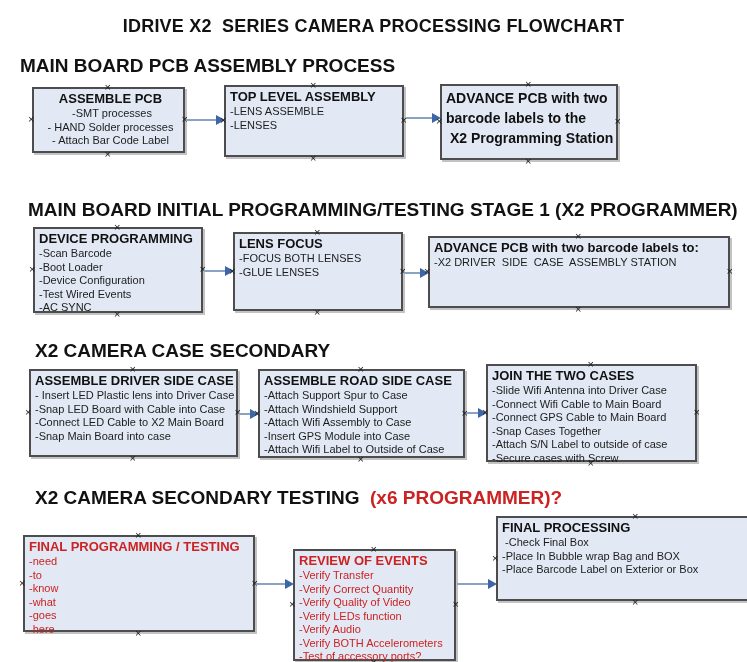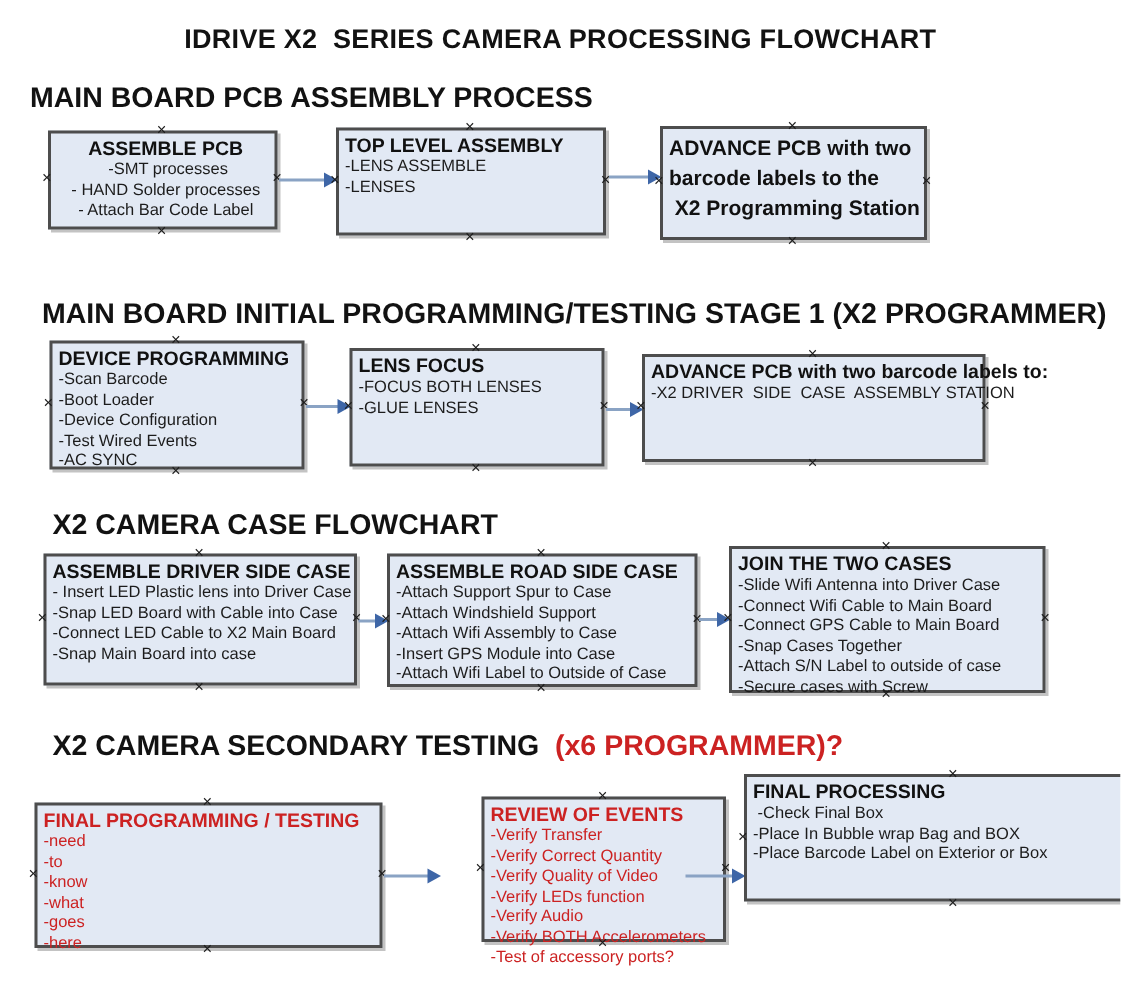--- a/index.html
+++ b/index.html
@@ -119,30 +119,30 @@
     <div class="box-heading">LENS FOCUS</div>
     <div class="box-line">-FOCUS BOTH LENSES</div>
     <div class="box-line">-GLUE LENSES</div>
   </div>
 
   <div class="arrow" style="left:404px; top:268px; width:24px;">
     <div class="arrow-shaft"></div>
     <div class="arrow-head"></div>
   </div>
 
-  <div class="box" style="left:428px; top:236px; width:229px; height:72px;">
+  <div class="box" style="left:428px; top:236px; width:302px; height:72px;">
     <span class="handle h-top"></span>
     <span class="handle h-bottom"></span>
     <span class="handle h-left"></span>
     <span class="handle h-right"></span>
     <div class="box-heading">ADVANCE PCB with two barcode labels to:</div>
     <div class="box-line">-X2 DRIVER  SIDE  CASE  ASSEMBLY STATION</div>
   </div>
 
-  <div class="sec-header" style="left:35px; top:340px;"><span>X2 CAMERA CASE FLOWCHART</span><span class="red-part"></span></div>
+  <div class="sec-header" style="left:35px; top:340px;"><span>X2 CAMERA CASE SECONDARY</span><span class="red-part"></span></div>
 
   <div class="box" style="left:29px; top:369px; width:209px; height:88px;">
     <span class="handle h-top"></span>
     <span class="handle h-bottom"></span>
     <span class="handle h-left"></span>
     <span class="handle h-right"></span>
     <div class="box-heading">ASSEMBLE DRIVER SIDE CASE</div>
     <div class="box-line">- Insert LED Plastic lens into Driver Case</div>
     <div class="box-line">-Snap LED Board with Cable into Case</div>
     <div class="box-line">-Connect LED Cable to X2 Main Board</div>
@@ -200,21 +200,21 @@
     <div class="box-line">-what</div>
     <div class="box-line">-goes</div>
     <div class="box-line">-here</div>
   </div>
 
   <div class="arrow" style="left:256px; top:579px; width:37px;">
     <div class="arrow-shaft"></div>
     <div class="arrow-head"></div>
   </div>
 
-  <div class="box red-box" style="left:293px; top:531px; width:163px; height:97px;margin-left:28px;">
+  <div class="box red-box" style="left:293px; top:549px; width:163px; height:112px;">
     <span class="handle h-top"></span>
     <span class="handle h-bottom"></span>
     <span class="handle h-left"></span>
     <span class="handle h-right"></span>
     <div class="box-heading">REVIEW OF EVENTS</div>
     <div class="box-line">-Verify Transfer</div>
     <div class="box-line">-Verify Correct Quantity</div>
     <div class="box-line">-Verify Quality of Video</div>
     <div class="box-line">-Verify LEDs function</div>
     <div class="box-line">-Verify Audio</div>

